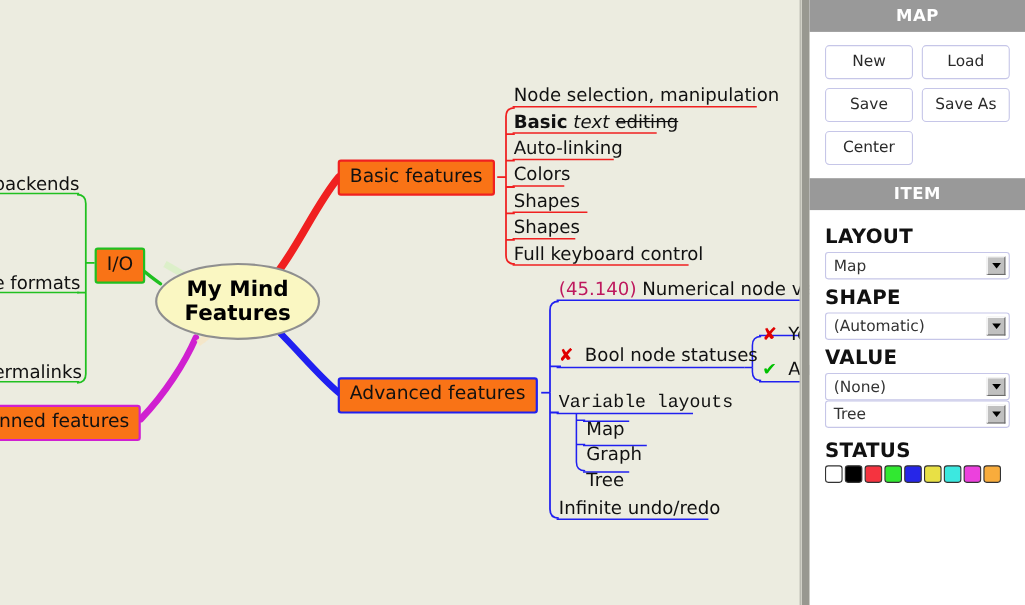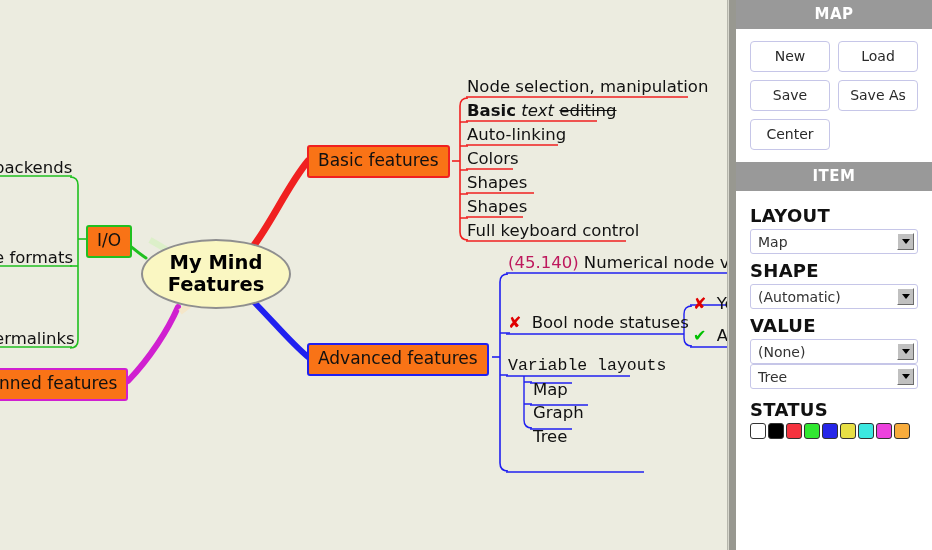--- a/index.html
+++ b/index.html
@@ -227,20 +227,23 @@
       <span>Variable layouts</span>
     </div>
     <div class="node leaf" style="left:530px; top:379px;">
       <span>Map</span>
     </div>
     <div class="node leaf" style="left:530px; top:402px;">
       <span>Graph</span>
     </div>
     <div class="node leaf" style="left:530px; top:426px;">
       <span>Tree</span>
+    </div>
+    <div class="node leaf" style="left:505px; top:451px;">
+      <span>Infinite undo/redo</span>
     </div>
 
     <div class="node leaf" style="left:-9px; top:157px;">
       <span>backends</span>
     </div>
     <div class="node leaf" style="left:-9px; top:247px;">
       <span>e formats</span>
     </div>
     <div class="node leaf" style="left:-9px; top:328px;">
       <span>ermalinks</span>

